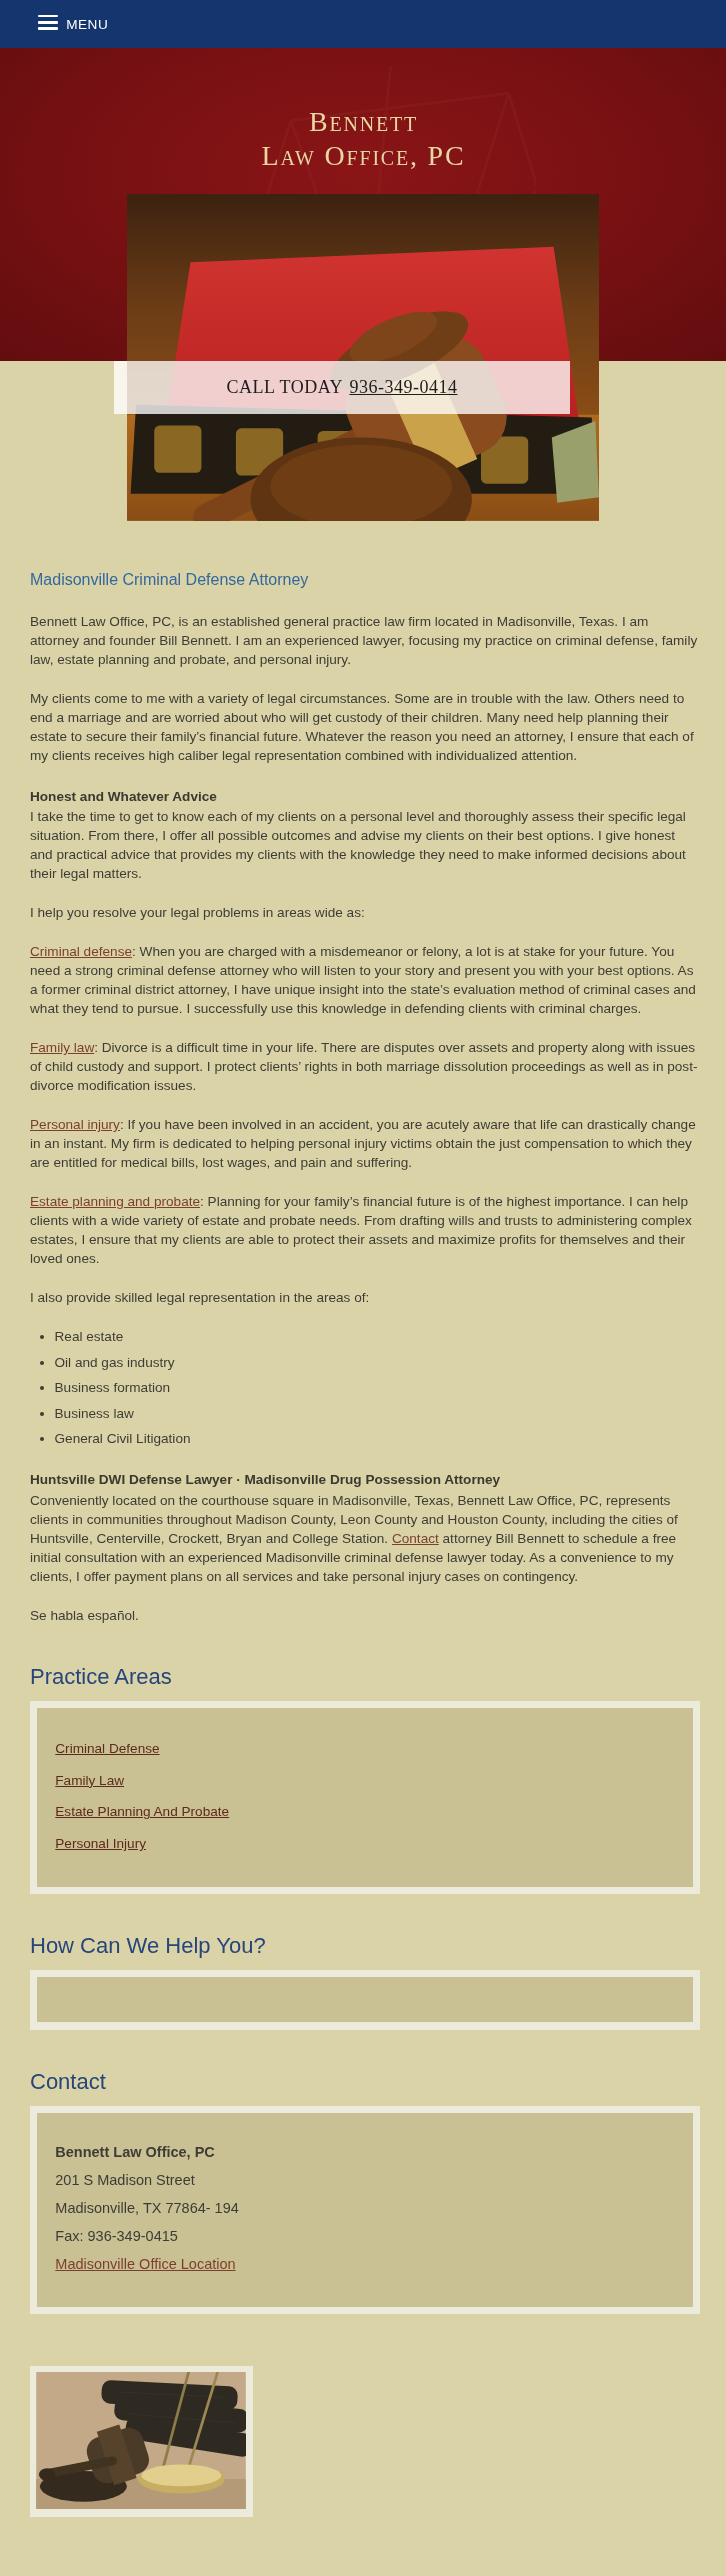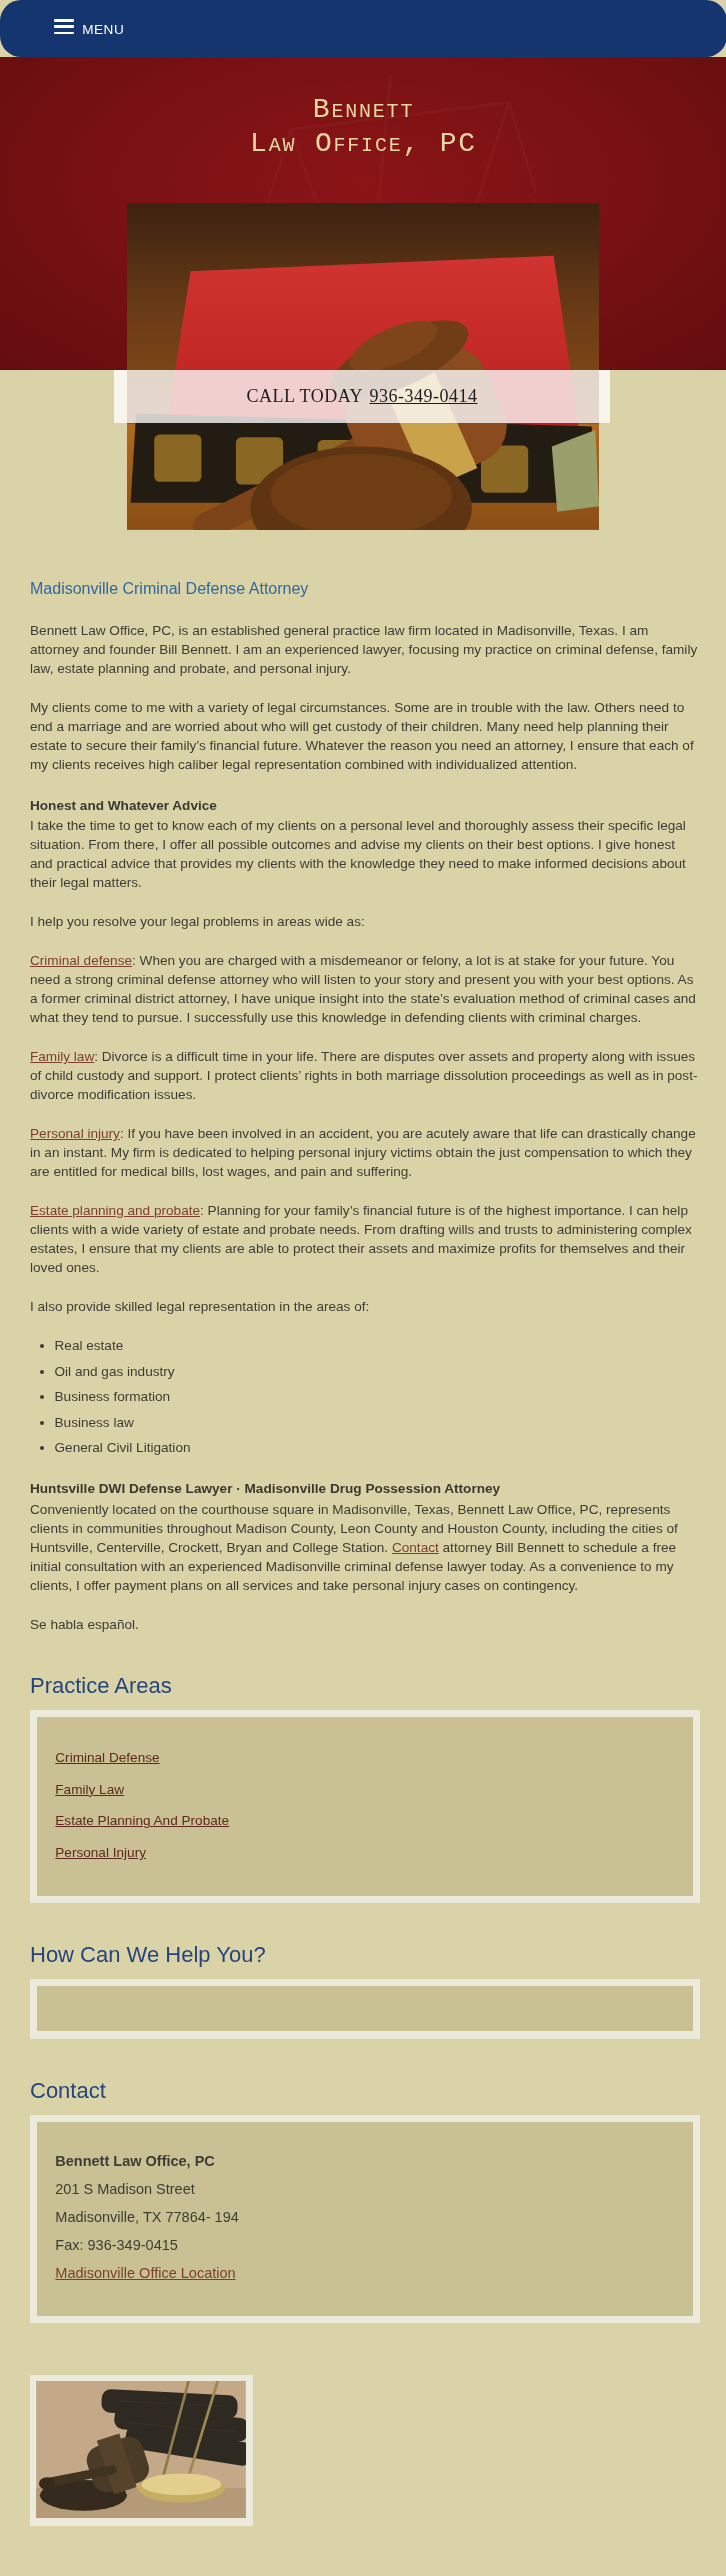--- a/index.html
+++ b/index.html
@@ -4,57 +4,56 @@
 <style>
   html,body{margin:0;padding:0;}
   body{
     width:727px;
     background:#dbd3a8;
     font-family:"Liberation Sans", sans-serif;
     color:#3e3d35;
   }
   
   .navbar{
-    height:57px;
+    height:48px;
     background:#15356e;
     display:flex;
     align-items:center;
-    padding-left:54px;
+    padding-left:38px;
     box-sizing:border-box;
-    border-radius:21px;
   }
   .menu-btn{
     display:flex;align-items:center;cursor:pointer;background:none;border:none;padding:0;
   }
   .hamburger{display:inline-flex;flex-direction:column;justify-content:center;gap:3.6px;width:20px;margin-top:-3.6px;}
   .hamburger span{display:block;height:2.7px;background:#ffffff;border-radius:0.9px;}
   .menu-label{color:#ffffff;font-size:13.6px;margin-left:8.2px;letter-spacing:0.5px;margin-top:1.8px;}
   
   .header-zone{position:relative;height:473px;}
   .red-band{
     height:313px;
     background:radial-gradient(ellipse at 50% 40%, #8a1517 0%, #7a1113 48%, #630d0f 100%);
     overflow:hidden;
     position:relative;
     text-align:center;
   }
   .watermark{position:absolute;top:9px;left:209px;opacity:.45;}
   .site-title{
     position:relative;
-    padding-top:36px;
-    font-family:Liberation Mono, monospace;
+    padding-top:57px;
+    font-family:Liberation Serif, serif;
     font-variant:small-caps;
     color:#e9d7a3;
     font-size:28px;
     line-height:34px;
     letter-spacing:1.8px;
   }
   .hero-photo{position:absolute;top:146px;left:127px;width:472px;height:327px;display:block;}
   .call-banner{
-    position:absolute;top:313px;left:114px;width:496px;height:53px;
+    position:absolute;top:313px;left:114px;width:456px;height:53px;
     background:rgba(255,255,255,0.78);
     display:flex;align-items:center;justify-content:center;
     font-family:"Liberation Serif", serif;
     font-size:18px;color:#1d1d1d;letter-spacing:0.5px;
   }
   .call-banner a{color:#1d1d1d;text-decoration:underline;margin-left:6.4px;}
   
   .content{padding:0 27px 0 30px;font-size:13.6px;line-height:19px;}
   .content h1{margin:47px 0 0;font-size:16px;line-height:23.6px;font-weight:normal;color:#32689c;}
   .content p{margin:20px 0 0;}

